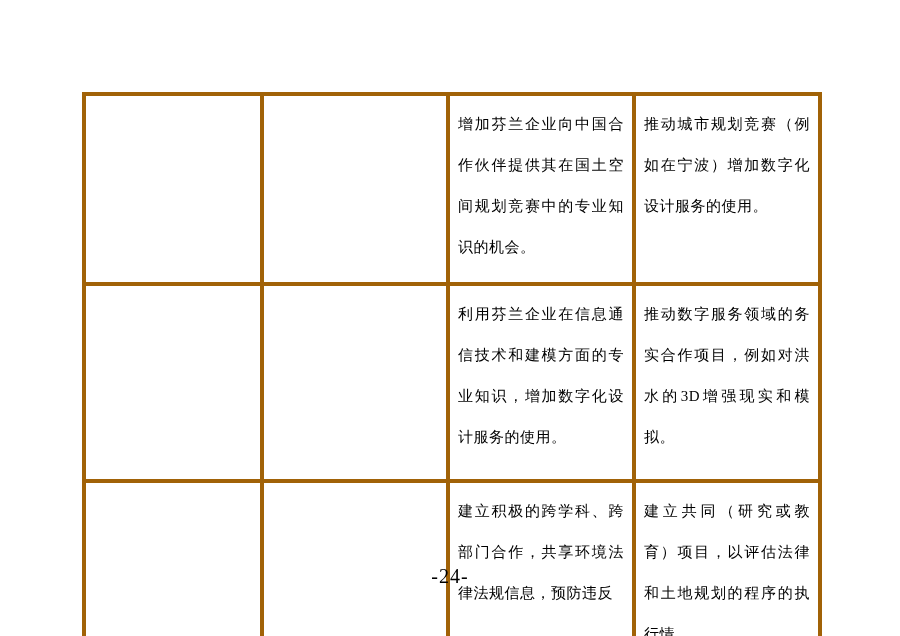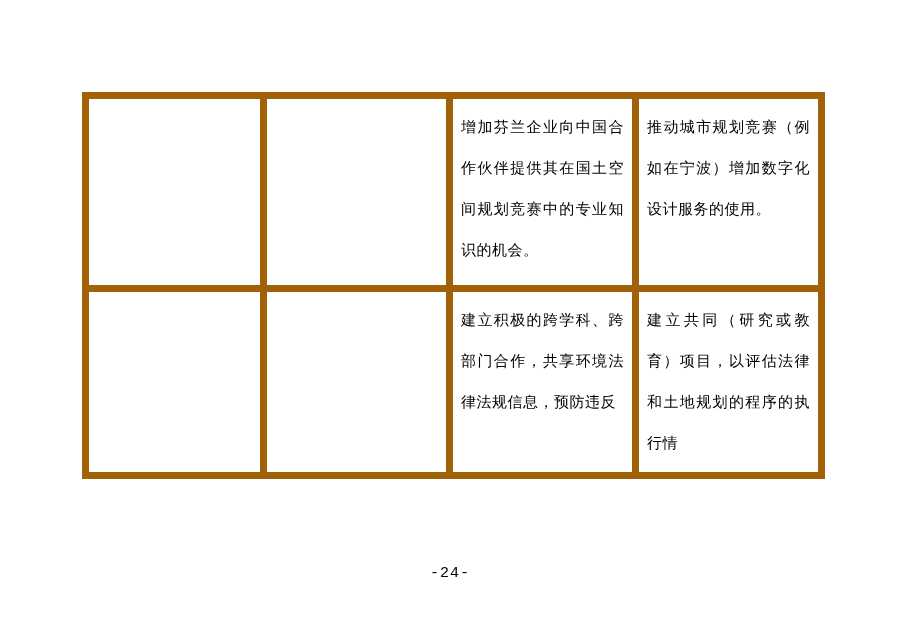--- a/index.html
+++ b/index.html
@@ -25,21 +25,21 @@
   }
   .doc-table {
     position: absolute;
     left: 82px;
     top: 92px;
     width: 736px;
     border-collapse: collapse;
     table-layout: fixed;
   }
   .doc-table td {
-    border: 7px solid #a16207;
+    border: 4px solid #a16207;
     vertical-align: top;
     padding: 8px;
   }
   .col-a { width: 178px; }
   .col-b { width: 186px; }
   .col-c { width: 186px; }
   .col-d { width: 186px; }
 
   .cell-text {
     font-size: 15px;
@@ -60,22 +60,22 @@
   .clipped {
     overflow: hidden;
   }
 
   .page-number {
     position: absolute;
     left: 0;
     top: 565px;
     width: 900px;
     text-align: center;
-    font-size: 15px;
-    font-family: Liberation Mono, monospace;
+    font-size: 20px;
+    font-family: Liberation Serif, serif;
     letter-spacing: 1px;
   }
 </style>
 </head>
 <body>
 
 <div class="page">
 
   <table class="doc-table">
     <colgroup>
@@ -84,20 +84,26 @@
       <col class="col-c">
       <col class="col-d">
     </colgroup>
     <tbody>
       <tr class="row-1">
         <td class="cell-empty"></td>
         <td class="cell-empty"></td>
         <td class="cell-text">增加芬兰企业向中国合作伙伴提供其在国土空间规划竞赛中的专业知识的机会。</td>
         <td class="cell-text">推动城市规划竞赛（例如在宁波）增加数字化设计服务的使用。</td>
       </tr>
+      <tr class="row-2">
+        <td class="cell-empty"></td>
+        <td class="cell-empty"></td>
+        <td class="cell-text">利用芬兰企业在信息通信技术和建模方面的专业知识，增加数字化设计服务的使用。</td>
+        <td class="cell-text">推动数字服务领域的务实合作项目，例如对洪水的3D增强现实和模拟。</td>
+      </tr>
       <tr class="row-3">
         <td class="cell-empty clipped"></td>
         <td class="cell-empty clipped"></td>
         <td class="cell-text clipped">建立积极的跨学科、跨部门合作，共享环境法律法规信息，预防违反</td>
         <td class="cell-text clipped">建立共同（研究或教育）项目，以评估法律和土地规划的程序的执行情</td>
       </tr>
     </tbody>
   </table>
 
   <div class="page-number">-24-</div>

